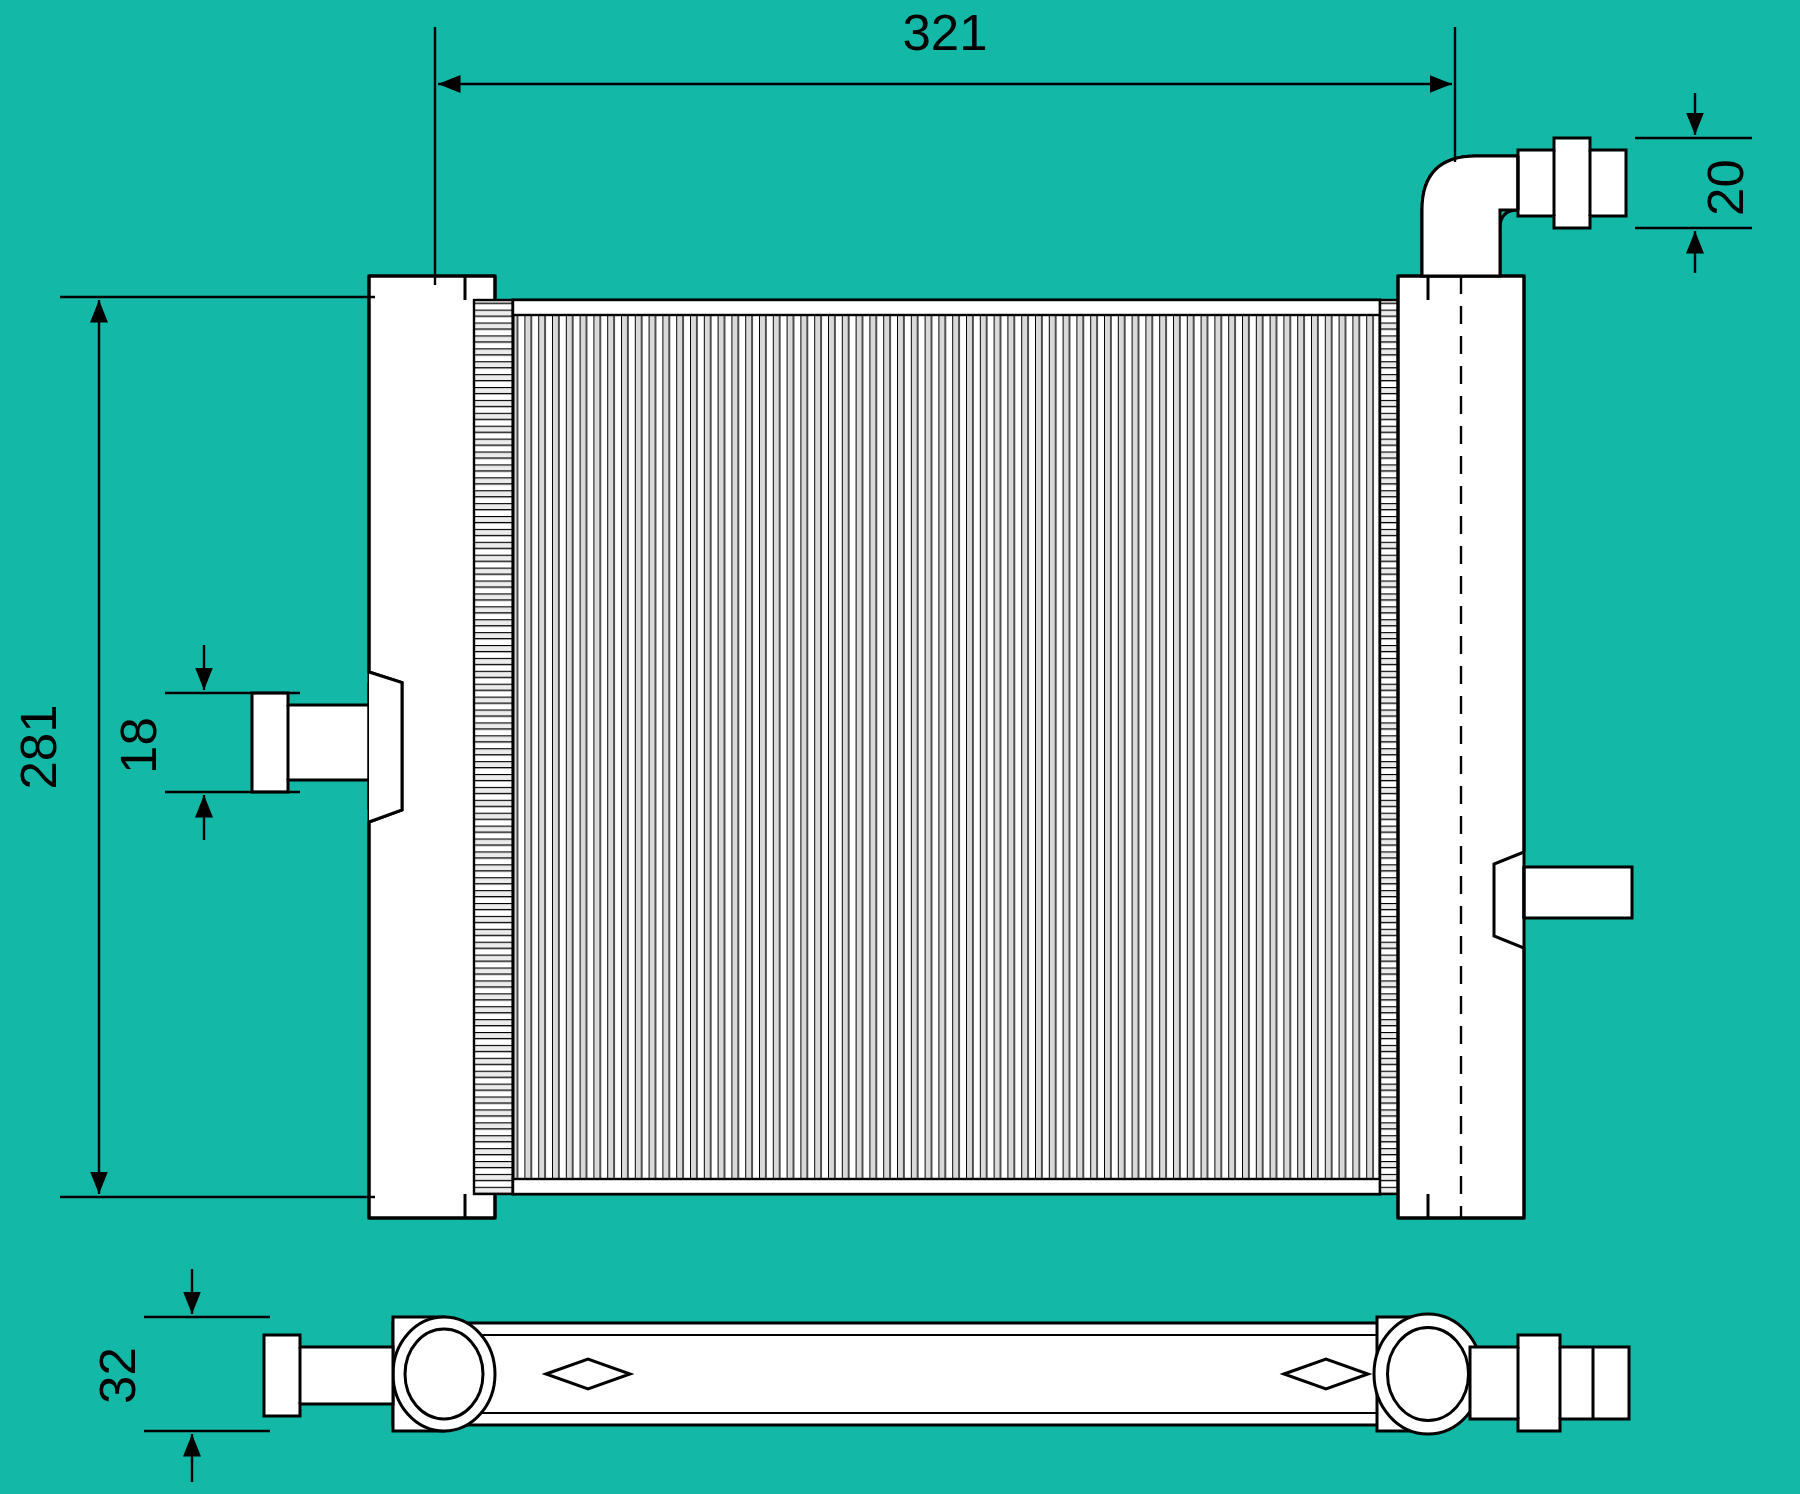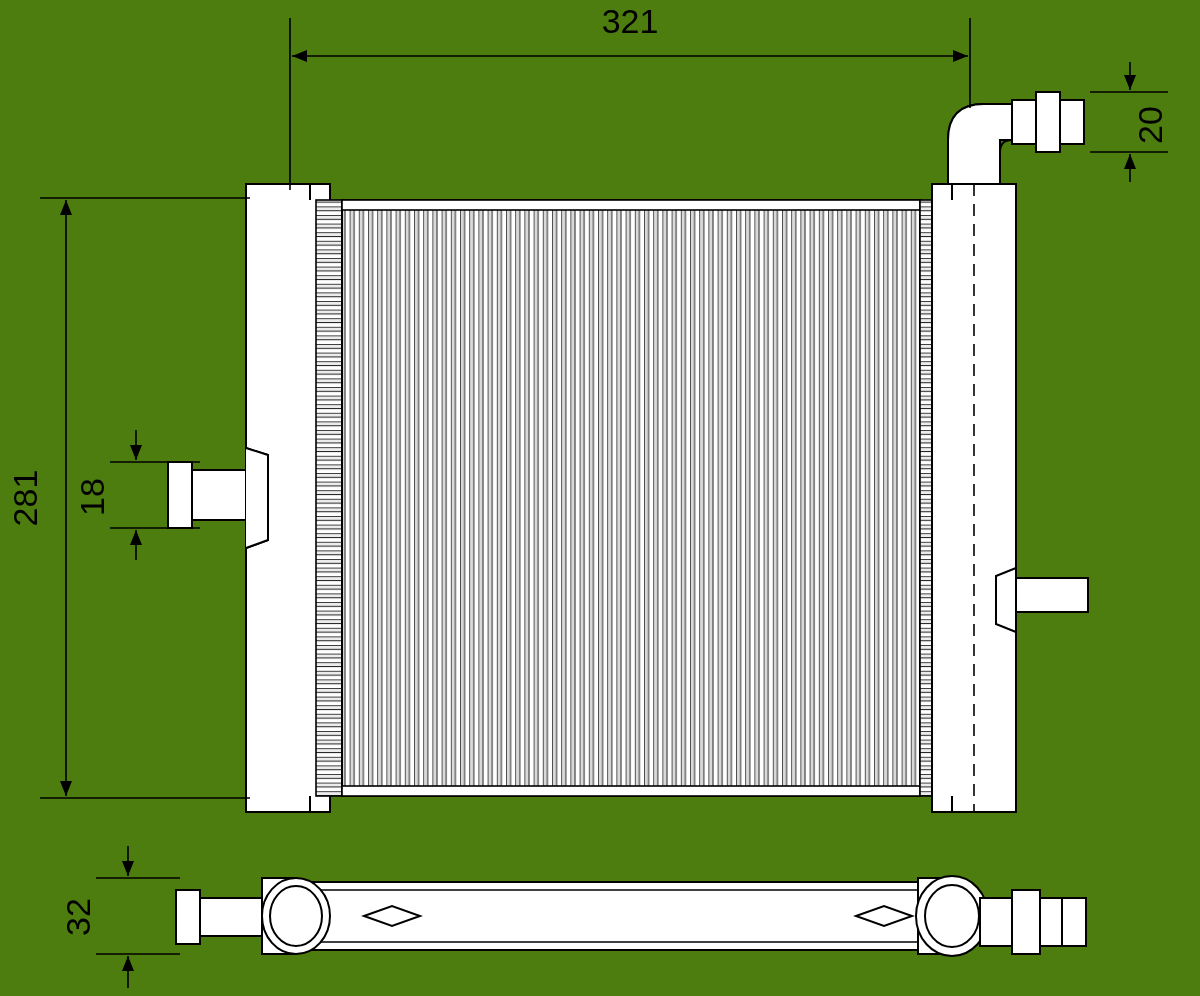--- a/index.html
+++ b/index.html
@@ -7,21 +7,21 @@
     padding: 0;
     background: #ffffff;
   }
   body {
     font-family: "Liberation Sans", sans-serif;
   }
   #root {
     position: relative;
     width: 1200px;
     height: 996px;
-    background: #4d7c0f;
+    background: #14b8a6;
     overflow: hidden;
   }
   #drawing {
     position: absolute;
     left: 0;
     top: 0;
   }
   .dim-text {
     font-family: "Liberation Sans", sans-serif;
     font-size: 34px;

